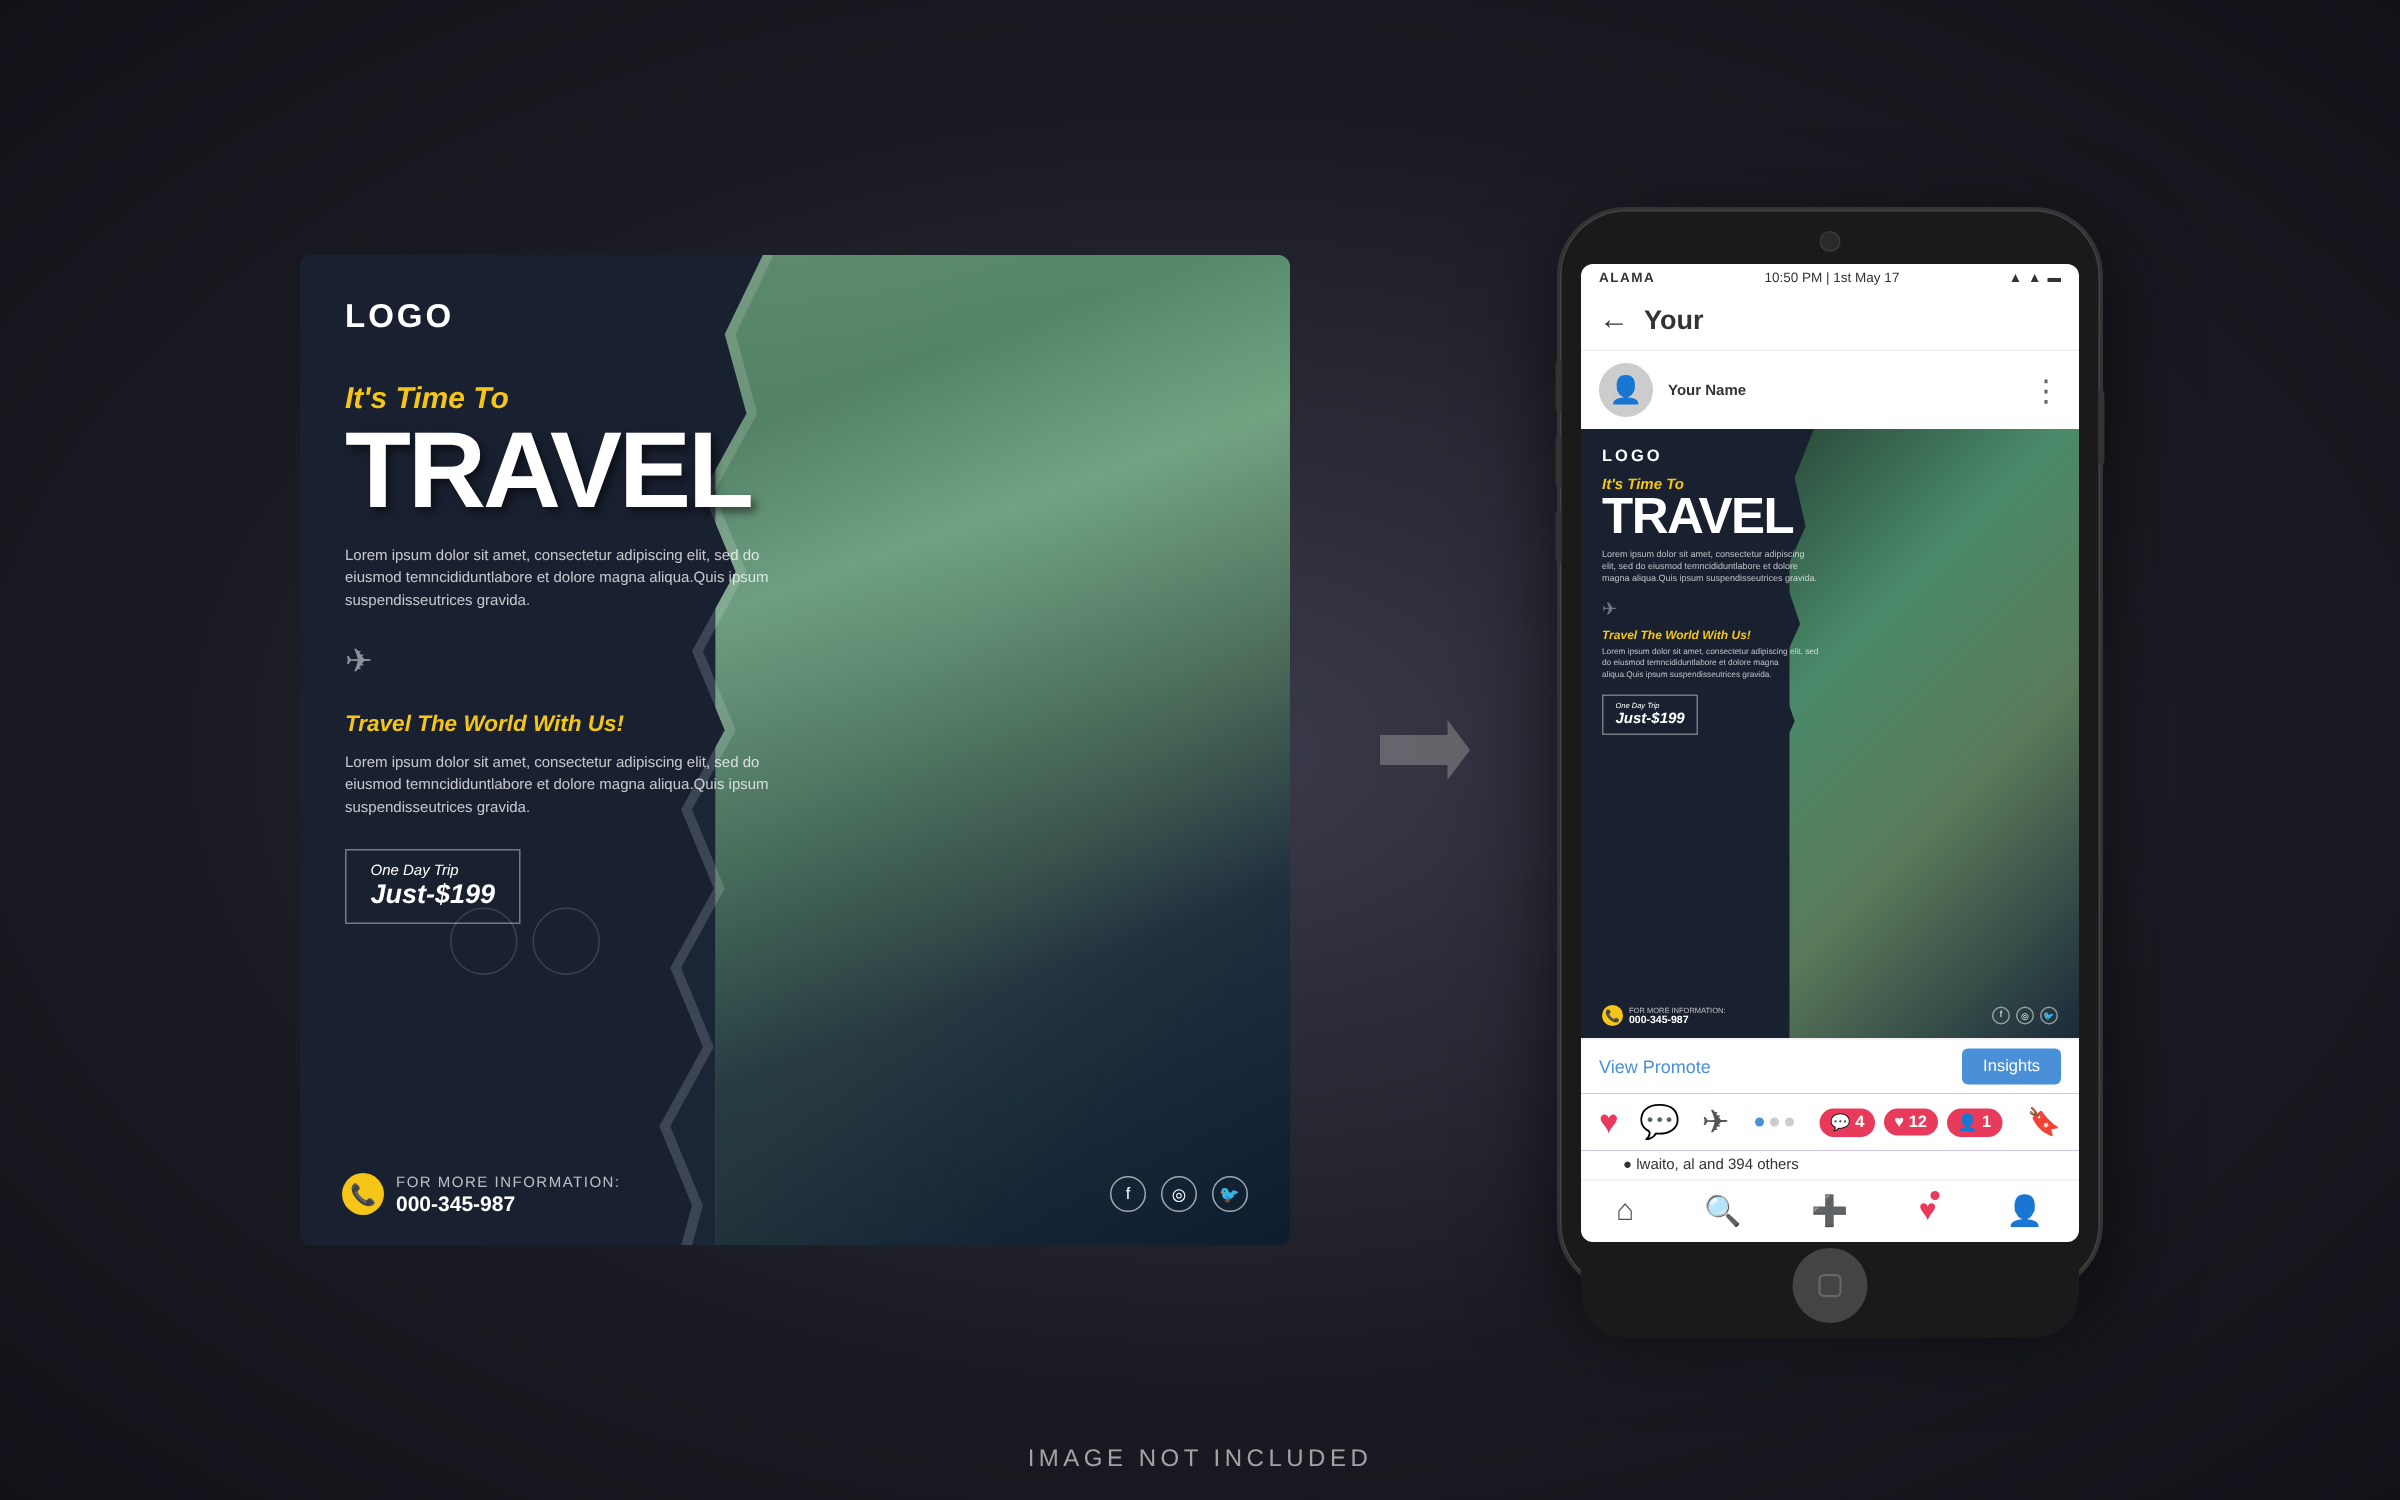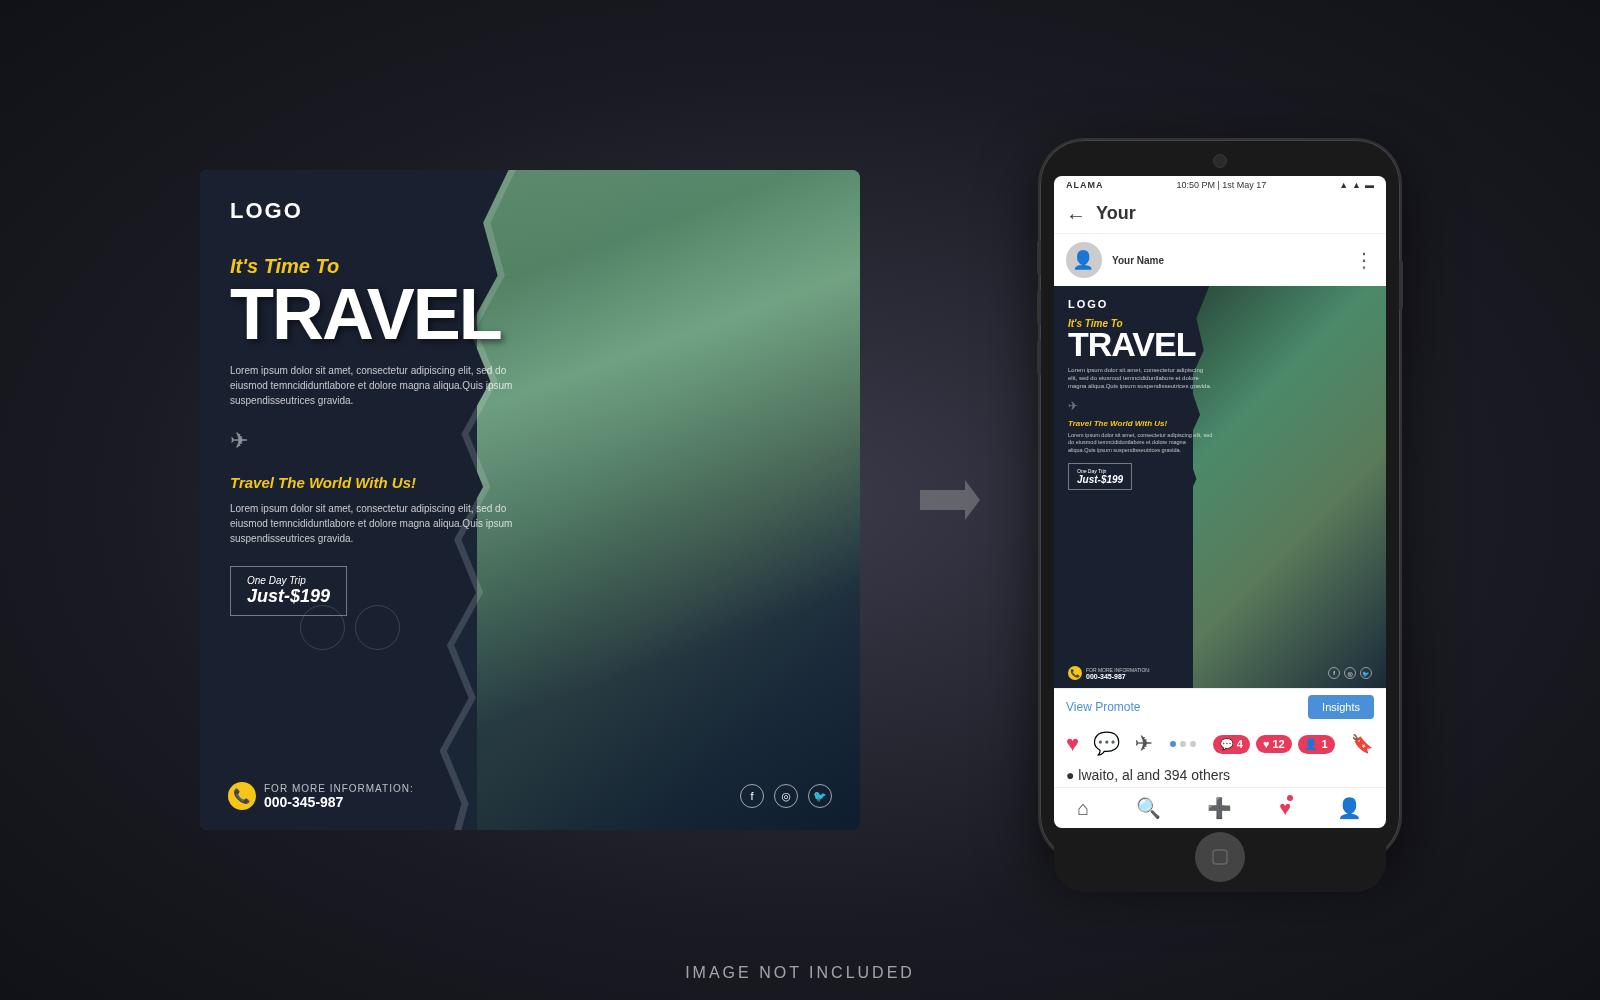--- a/index.html
+++ b/index.html
@@ -551,22 +551,22 @@
     .badge-user { background: #e83a5a; }
 
     .bookmark-icon {
       font-size: 18px;
       color: #555;
       cursor: pointer;
     }
 
     .phone-likes-text {
       background: white;
-      padding: 4px 12px;
-      font-size: 14px;
+      padding: 4px 28px;
+      font-size: 10px;
       color: #333;
     }
 
     
     .phone-bottom-nav {
       background: white;
       border-top: 1px solid #eee;
       display: flex;
       justify-content: space-around;
       align-items: center;

